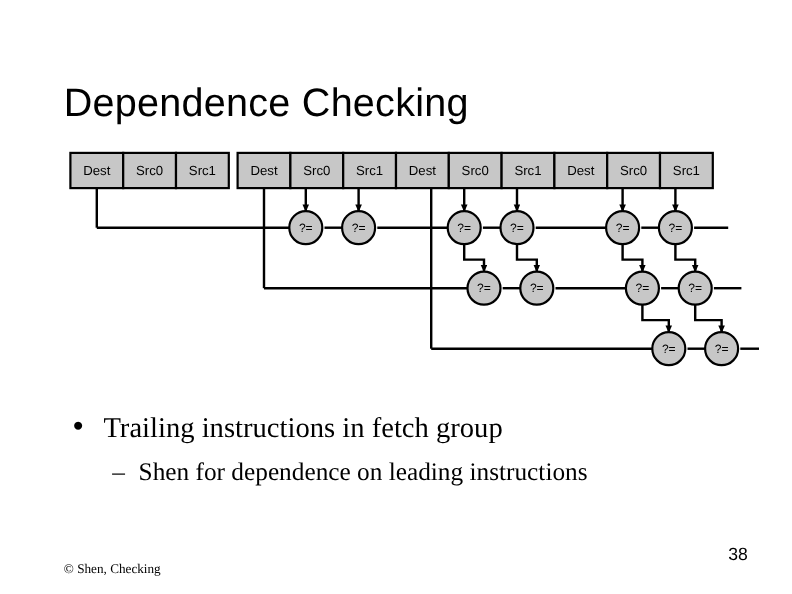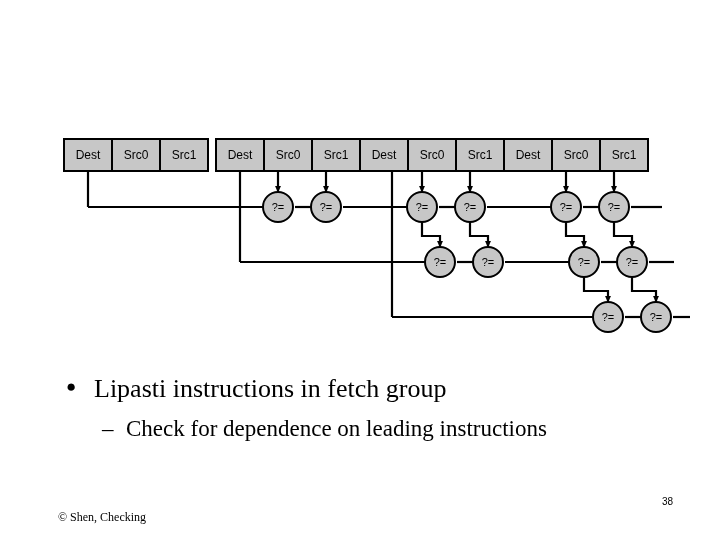--- a/index.html
+++ b/index.html
@@ -77,21 +77,21 @@
     font-family: "Liberation Serif", serif;
     font-size: 12px;
     color: #000000;
     white-space: nowrap;
   }
   #footer-pagenum {
     position: absolute;
     left: 662px;
     top: 496px;
     font-family: "Liberation Sans", sans-serif;
-    font-size: 10px;
+    font-size: 16px;
     color: #000000;
   }
   .ibox rect {
     stroke: #000000;
     stroke-width: 2;
   }
   .ibox text {
     font-family: "Liberation Sans", sans-serif;
     font-size: 12px;
     fill: #000000;
@@ -113,20 +113,21 @@
     stroke: #000000;
     stroke-width: 2.2;
     fill: none;
   }
 </style>
 </head>
 <body>
 
 <div id="slide">
 
+  <div id="slide-title">Dependence Checking</div>
 
   <svg id="diagram" viewBox="0 0 720 220" width="720" height="220">
 
     <defs>
       <marker id="ah" markerWidth="7" markerHeight="7" refX="6.2" refY="3" orient="auto" markerUnits="userSpaceOnUse">
         <path d="M0,0 L7,3 L0,6 Z" fill="#000000"></path>
       </marker>
     </defs>
 
     <g>
@@ -265,24 +266,24 @@
         <circle cx="656" cy="187" r="15" fill="#c7c7c7"></circle>
         <text x="656" y="188">?=</text>
       </g>
     </g>
 
   </svg>
 
   <div class="bullets">
     <div class="bullet-l1">
       <span class="marker">●</span>
-      <span>Lipasti instructions in fetch group</span>
+      <span>Trailing instructions in fetch group</span>
     </div>
     <div class="bullet-l2">
       <span class="marker">–</span>
-      <span>Check for dependence on leading instructions</span>
+      <span>Shen for dependence on leading instructions</span>
     </div>
   </div>
 
   <div id="footer-copyright">© Shen, Checking</div>
   <div id="footer-pagenum">38</div>
 
 </div>
 
 </body></html>

